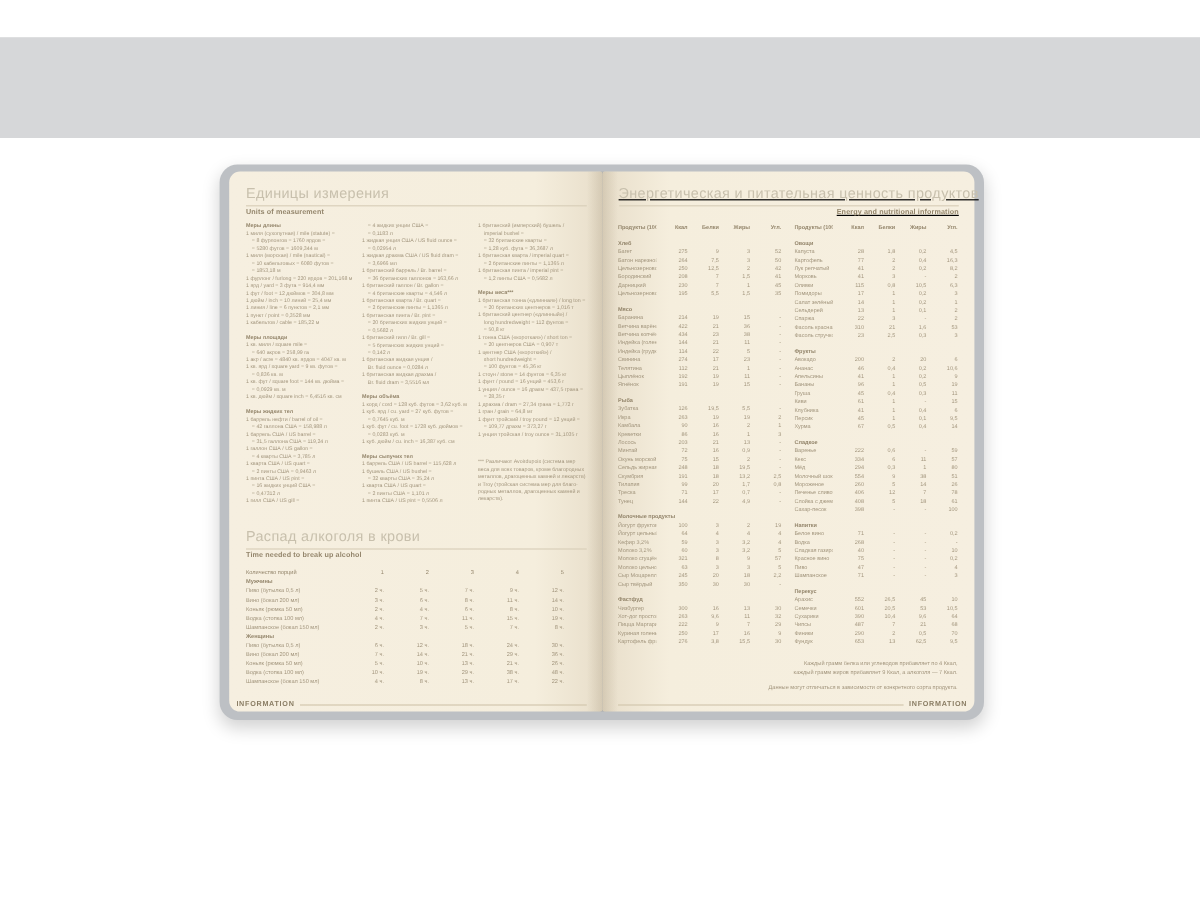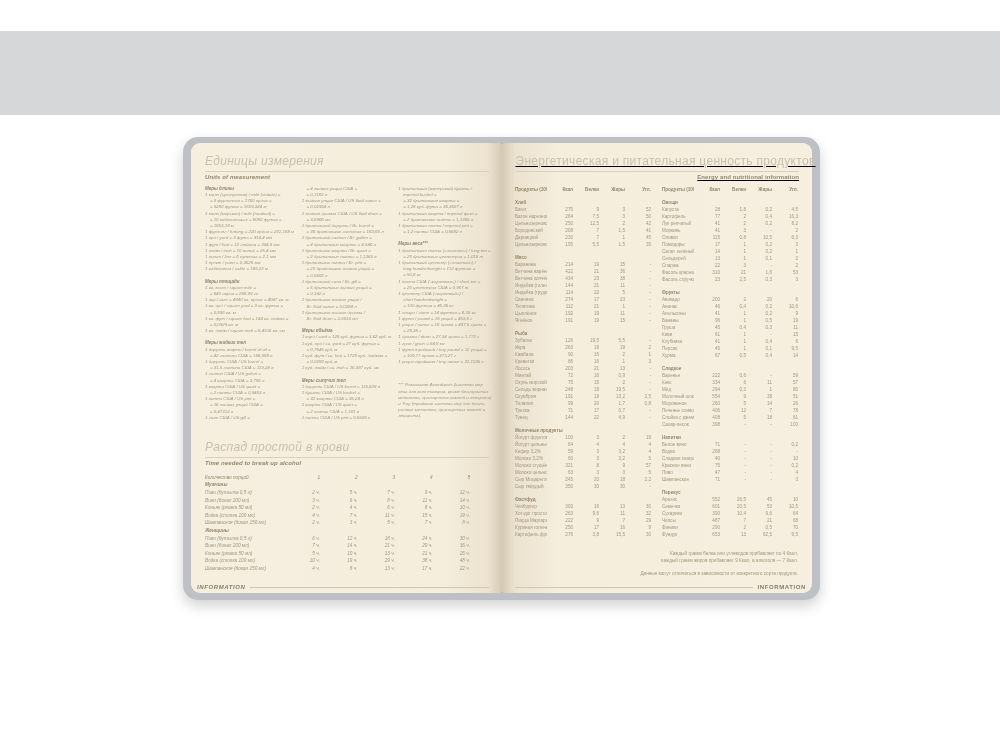--- a/index.html
+++ b/index.html
@@ -3,21 +3,21 @@
 <meta charset="utf-8">
 <style>
   html,body{margin:0;padding:0;}
   body{width:1000px;height:750px;background:#ffffff;position:relative;overflow:hidden;
        font-family:"Liberation Sans", sans-serif;}
   .photo-band{position:absolute;left:0;top:31px;width:1000px;height:84px;background:#d6d7d9;}
   .notebook{position:absolute;left:183px;top:137px;width:637px;height:463px;background:#bdc0c4;
             border-radius:15px;box-shadow:0 6px 14px rgba(0,0,0,.18);}
   .pages{position:absolute;left:8px;top:6px;right:8px;bottom:7px;display:flex;}
   .page{width:50%;position:relative;}
-  .page-left{border-radius:9px 2px 2px 9px;background:linear-gradient(to right,#f6efe0 0%,#f5eedd 82%,#e8deca 100%);font-style:italic;}
+  .page-left{border-radius:9px 2px 2px 9px;background:linear-gradient(to right,#f6efe0 0%,#f5eedd 82%,#e8deca 100%);}
   .page-right{border-radius:2px 9px 9px 2px;background:linear-gradient(to left,#f6efe0 0%,#f5eedd 82%,#e8deca 100%);}
   .spine-shadow{position:absolute;left:50%;top:0;bottom:0;width:26px;transform:translateX(-50%);
             background:linear-gradient(to right,rgba(110,92,62,0) 0%,rgba(110,92,62,.16) 50%,rgba(110,92,62,0) 100%);pointer-events:none;}
   .phead{position:absolute;left:14px;right:13px;}
   .phead.h1{top:11px;} .phead.h2{top:297px;}
   .htitle{font-size:12px;color:#c8c0ad;letter-spacing:.3px;white-space:nowrap;}
   .hrule{border-top:1px solid #d9cfba;margin-top:3px;}
   .hsub{font-size:6px;font-weight:bold;color:#94866c;margin-top:2px;letter-spacing:.1px;}
   .right-align{text-align:right;text-decoration:underline;}
   
@@ -195,21 +195,21 @@
               <div class="uline">веса для всех товаров, кроме благородных</div>
               <div class="uline">металлов, драгоценных камней и лекарств)</div>
               <div class="uline">и Troy (тройская система мер для благо-</div>
               <div class="uline">родных металлов, драгоценных камней и</div>
               <div class="uline">лекарств).</div>
             </div>
           </div>
         </div>
 
       <div class="phead h2">
-        <div class="htitle">Распад простой в крови</div>
+        <div class="htitle">Распад алкоголя в крови</div>
         <div class="hrule"></div>
         <div class="hsub">Time needed to break up alcohol</div>
       </div>
 
       <div class="alcohol-table">
           <div class="arow ahead">
             <div class="alabel">Количество порций</div>
             <div class="acell">1</div>
             <div class="acell">2</div>
             <div class="acell">3</div>

